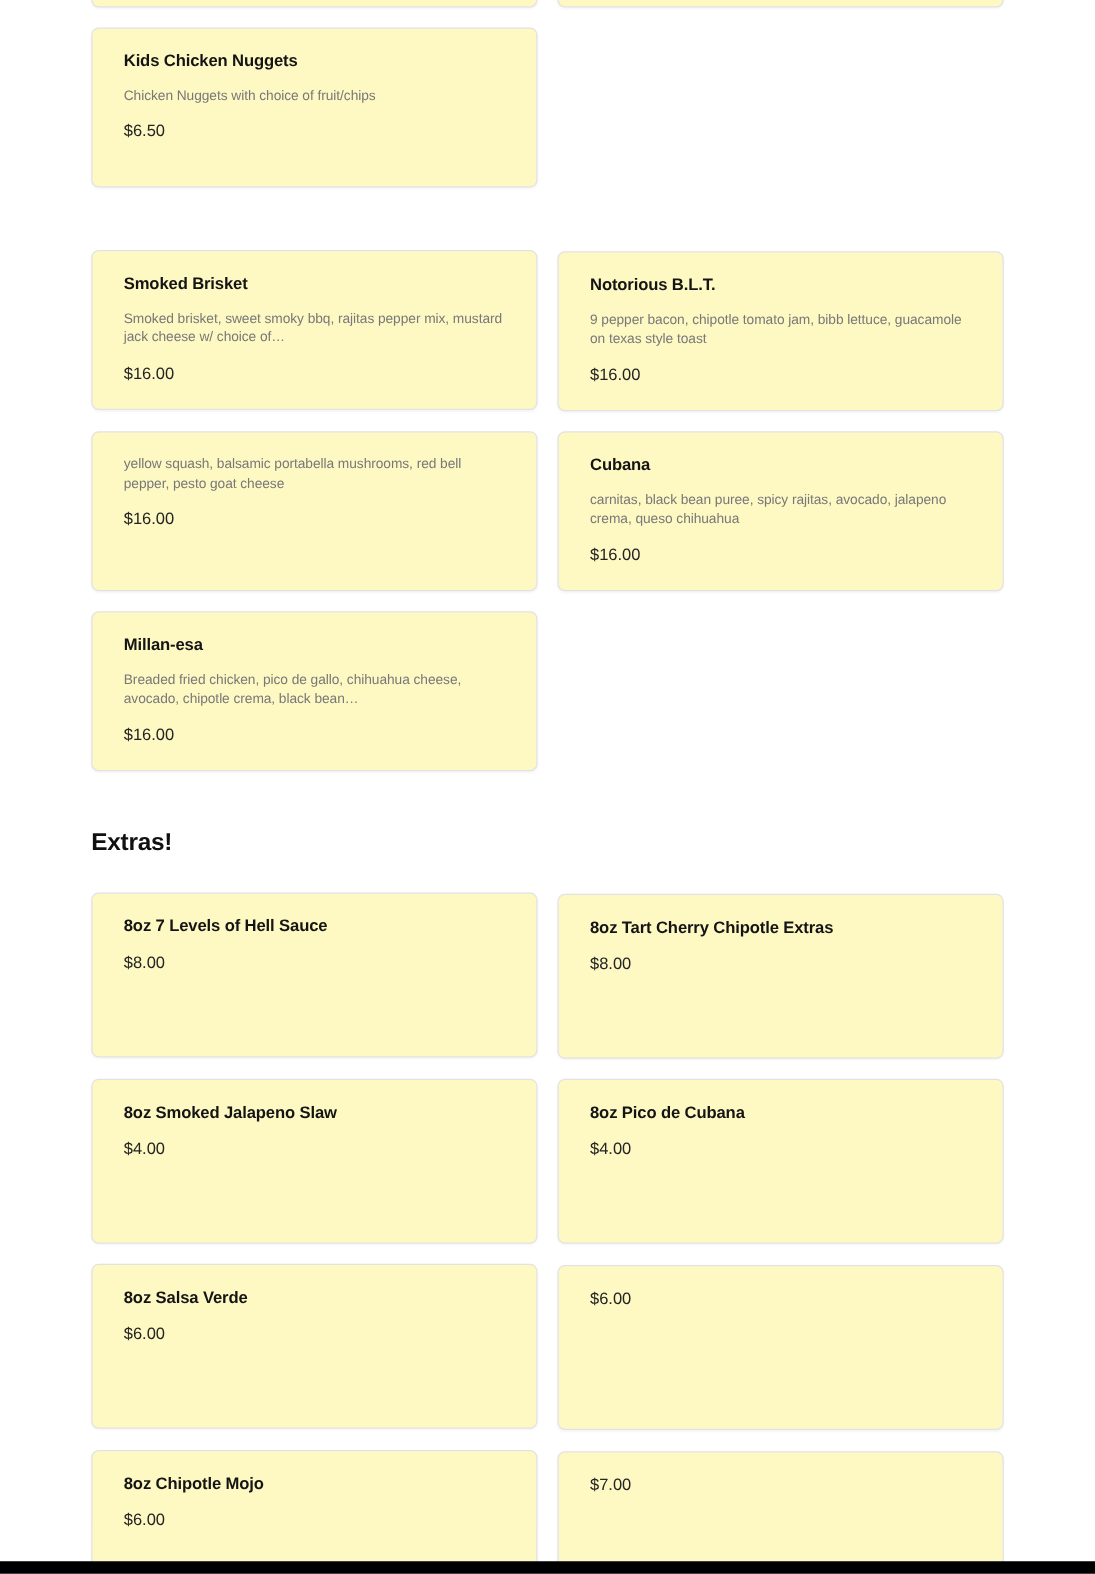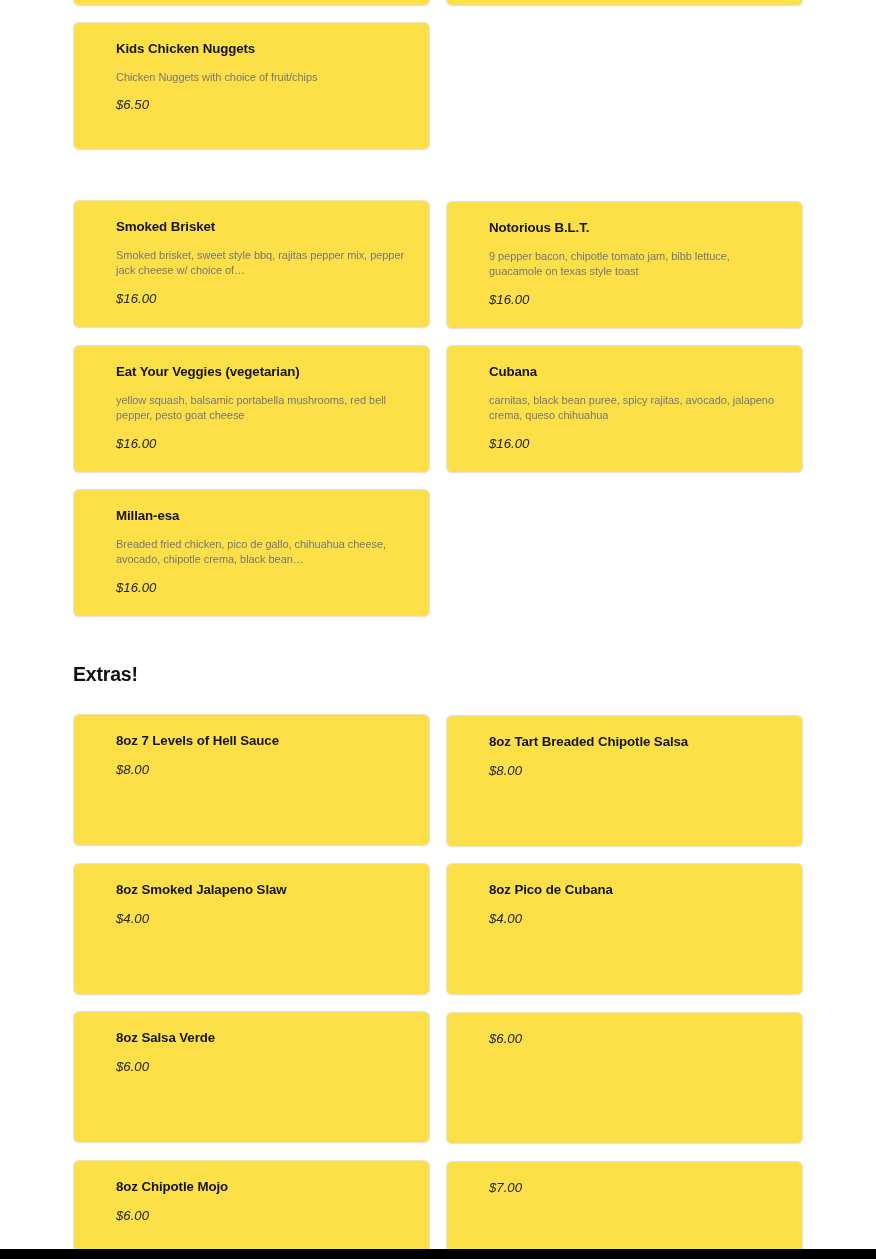--- a/index.html
+++ b/index.html
@@ -51,26 +51,26 @@
   
   .card-grid {
     display: grid;
     grid-template-columns: 357px 357px;
     column-gap: 16px;
     row-gap: 16px;
     align-items: start;
   }
 
   .card {
-    background: #fde047;
+    background: #fef9c3;
     border: 1px solid #e2e2e2;
     border-radius: 6px;
     box-shadow: 0 1px 2px rgba(0,0,0,0.045);
     box-sizing: border-box;
-    padding: 18px 24px 18px 42px;
+    padding: 18px 24px 18px 25px;
     min-height: 0;
   }
   
   .card.offset-down { margin-top: 1px; }
 
   .card.with-desc { height: 128px; }
   .card.no-desc  { height: 132px; }
 
   .card-title {
     font-size: 13.3px;
@@ -85,21 +85,20 @@
     color: #787878;
     line-height: 1.42;
     margin: 0 0 12px 0;
     letter-spacing: -0.05px;
   }
   .card-price {
     font-size: 13.2px;
     color: #242424;
     line-height: 1.2;
     margin: 0;
-    font-style: italic;
   }
 
   
   .partial-top .card { height: 128px; }
 
   
   .bottom-bar {
     position: absolute;
     left: 0;
     top: 1249px;
@@ -132,32 +131,31 @@
         <div class="card-price">$6.50</div>
       </div>
       <div></div>
     </div>
 
     <div class="section section-gap-sandwiches">
       <div class="card-grid">
 
         <div class="card with-desc">
           <div class="card-title">Smoked Brisket</div>
-          <div class="card-desc">Smoked brisket, sweet style bbq, rajitas pepper mix, pepper jack cheese w/ choice of…</div>
+          <div class="card-desc">Smoked brisket, sweet smoky bbq, rajitas pepper mix, mustard jack cheese w/ choice of…</div>
           <div class="card-price">$16.00</div>
         </div>
 
         <div class="card with-desc offset-down">
           <div class="card-title">Notorious B.L.T.</div>
           <div class="card-desc">9 pepper bacon, chipotle tomato jam, bibb lettuce, guacamole on texas style toast</div>
           <div class="card-price">$16.00</div>
         </div>
 
         <div class="card with-desc">
-          <div class="card-title">Eat Your Veggies (vegetarian)</div>
           <div class="card-desc">yellow squash, balsamic portabella mushrooms, red bell pepper, pesto goat cheese</div>
           <div class="card-price">$16.00</div>
         </div>
 
         <div class="card with-desc">
           <div class="card-title">Cubana</div>
           <div class="card-desc">carnitas, black bean puree, spicy rajitas, avocado, jalapeno crema, queso chihuahua</div>
           <div class="card-price">$16.00</div>
         </div>
 
@@ -174,21 +172,21 @@
     <div class="section section-gap-extras">
       <h2 class="section-title">Extras!</h2>
       <div class="card-grid">
 
         <div class="card no-desc">
           <div class="card-title">8oz 7 Levels of Hell Sauce</div>
           <div class="card-price">$8.00</div>
         </div>
 
         <div class="card no-desc offset-down">
-          <div class="card-title">8oz Tart Breaded Chipotle Salsa</div>
+          <div class="card-title">8oz Tart Cherry Chipotle Extras</div>
           <div class="card-price">$8.00</div>
         </div>
 
         <div class="card no-desc">
           <div class="card-title">8oz Smoked Jalapeno Slaw</div>
           <div class="card-price">$4.00</div>
         </div>
 
         <div class="card no-desc">
           <div class="card-title">8oz Pico de Cubana</div>

